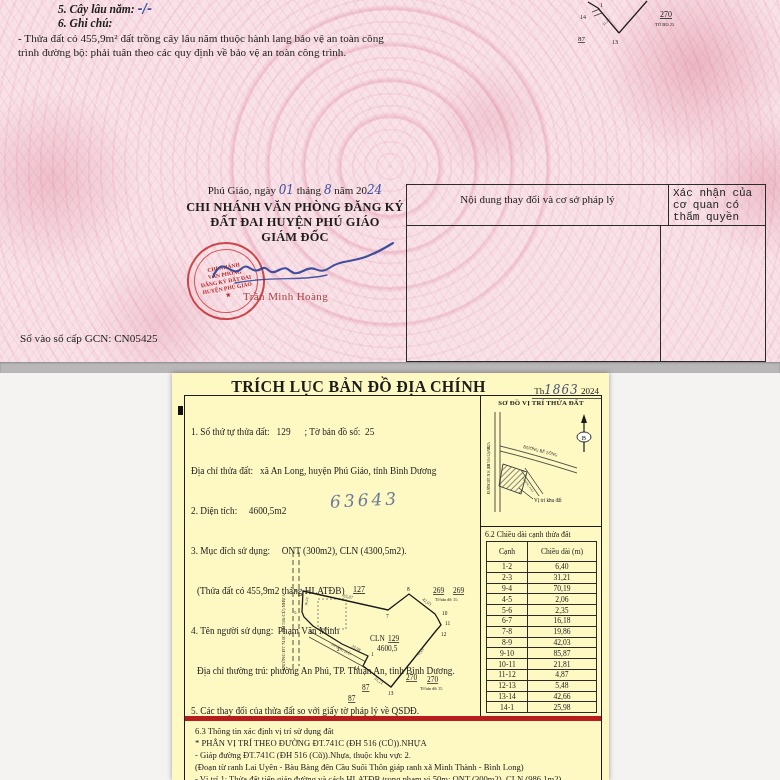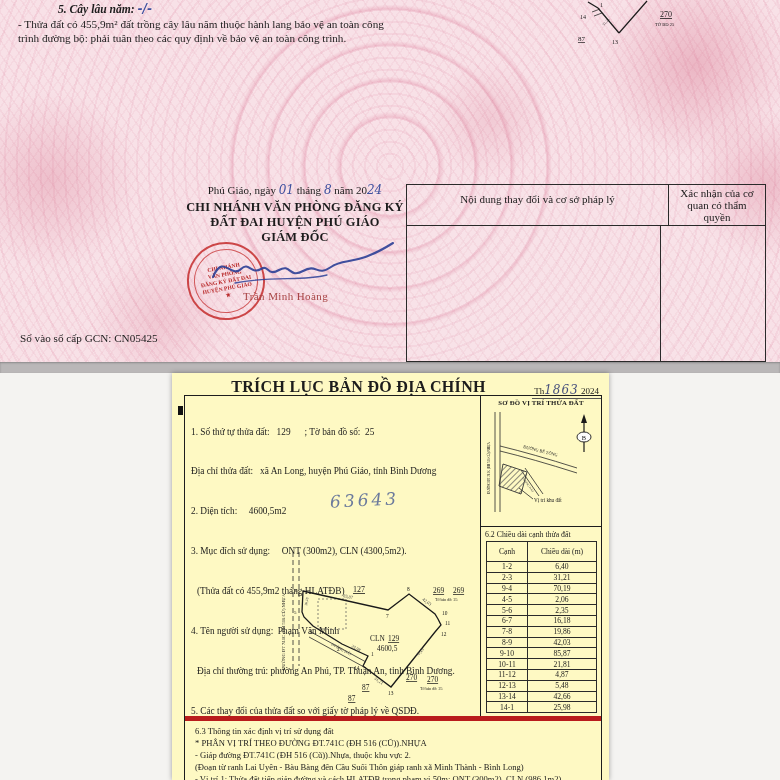--- a/index.html
+++ b/index.html
@@ -39,21 +39,21 @@
               text-align:center;color:rgba(180,30,30,.95);font-size:5.6px;font-weight:bold;line-height:7px;}
   .stamp-star{font-size:6px;line-height:6px;}
   .signature{position:absolute;left:205px;top:235px;}
   .signer{position:absolute;left:243px;top:290px;font-size:11px;color:#a84545;letter-spacing:.4px;}
   .gcn{position:absolute;left:20px;top:332px;font-size:11.2px;}
   .t4{position:absolute;left:406px;top:184px;width:358px;height:176px;border:1px solid #2a2a2a;
       background:rgba(255,255,255,.06);display:flex;flex-direction:column;}
   .t4-title{font-weight:bold;font-size:11.4px;text-align:center;padding:3px 2px;border-bottom:1px solid #2a2a2a;}
   .t4-cols{display:flex;border-bottom:1px solid #2a2a2a;}
   .t4c1{width:253px;border-right:1px solid #2a2a2a;text-align:center;font-size:11px;padding:8px 4px;}
-  .t4c2{flex:1;text-align:center;font-size:11px;padding:2px 4px;}
+  .t4c2{flex:1;text-align:left;font-size:11px;padding:2px 4px;font-family:Liberation Mono, monospace;}
   .t4-body{flex:1;display:flex;}
   .t4b1{width:253px;border-right:1px solid #2a2a2a;}
   .t4b2{flex:1;}
   
   .band{position:absolute;left:0;top:362px;width:780px;height:11px;background:#bab7b8;
         box-shadow:0 1px 2px rgba(0,0,0,.25) inset;}
   
   .extract-bg{position:absolute;left:0;top:373px;width:780px;height:407px;background:#f4f3f1;}
   .card{position:absolute;left:172px;top:0;width:437px;height:407px;background:#fef9c3;
         box-shadow:0 0 5px rgba(0,0,0,.35);overflow:hidden;}
@@ -94,20 +94,21 @@
 
   <section class="cert">
     <div class="blob b1"></div>
     <div class="blob b2"></div>
     <div class="blob b3"></div>
     <div class="blob b4"></div>
     <div class="blob b5"></div>
 
     <div class="cert-notes">
       <div class="c-item"><span>5. Cây lâu năm:</span> <span class="hw">-/-</span></div>
+      <div class="c-item">6. Ghi chú:</div>
       <div class="c-note ind">- Thửa đất có 455,9m² đất trồng cây lâu năm thuộc hành lang bảo vệ an toàn công</div>
       <div class="c-note ind">trình đường bộ: phải tuân theo các quy định về bảo vệ an toàn công trình.</div>
     </div>
 
     <svg class="frag" width="225" height="58" viewBox="0 0 225 58">
       <line class="bold" x1="40" y1="2" x2="50" y2="8"></line>
       <line class="bold" x1="50" y1="8" x2="71" y2="33"></line>
       <line class="bold" x1="71" y1="33" x2="99" y2="1"></line>
       <line class="thin" x1="44" y1="12" x2="52" y2="9"></line>
       <line class="thin" x1="46" y1="16" x2="54" y2="13"></line>

